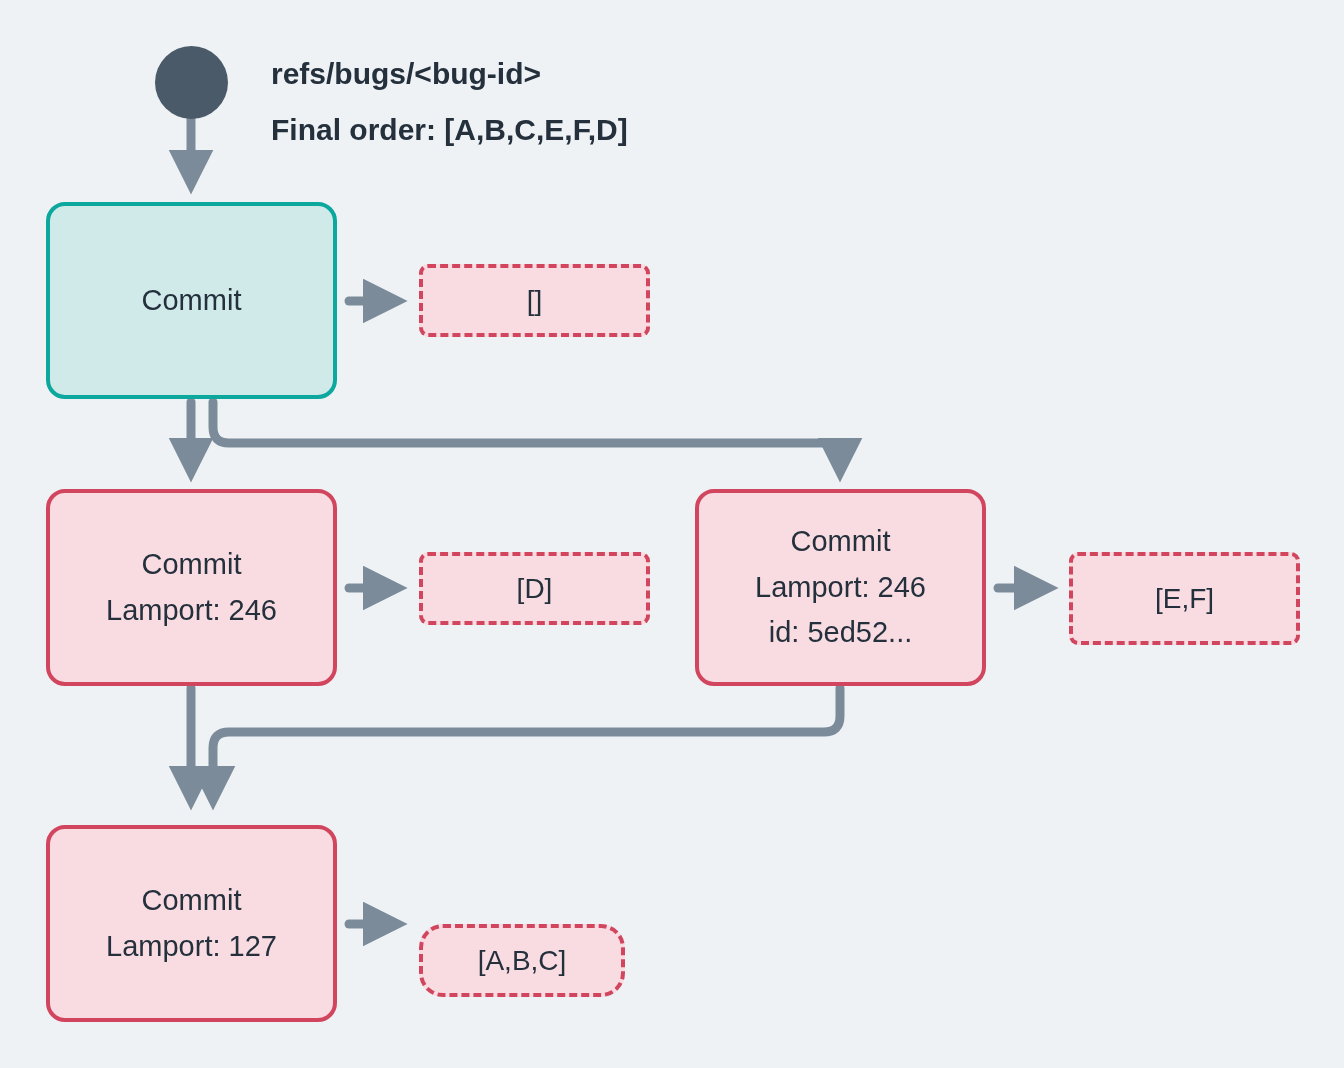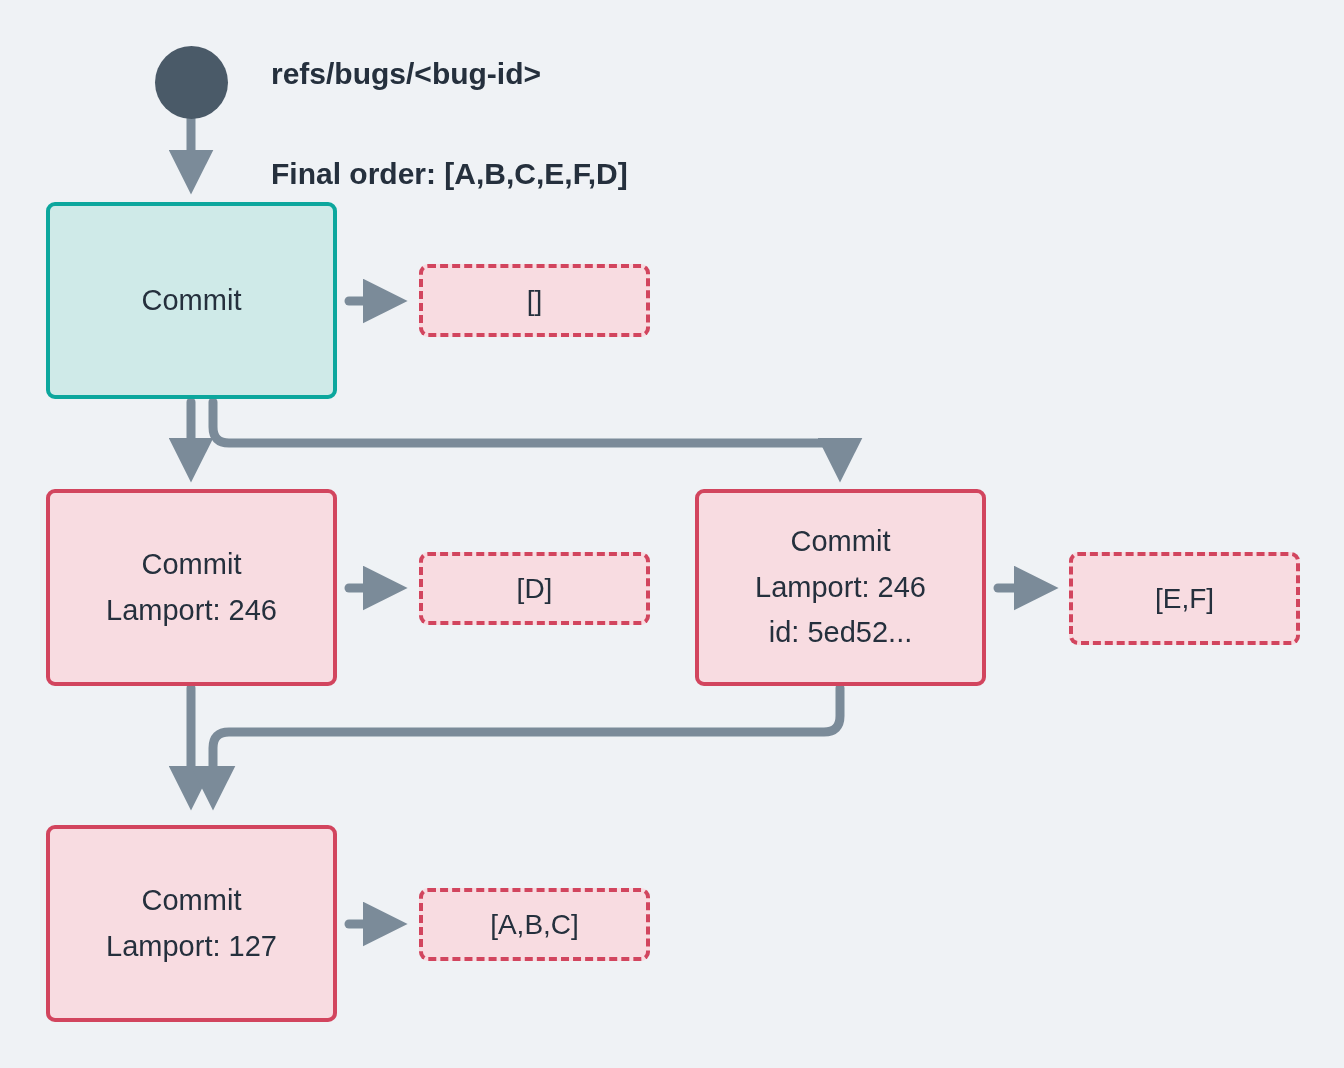--- a/index.html
+++ b/index.html
@@ -26,21 +26,21 @@
     height: 1068px;
     pointer-events: none;
   }
   .node {
     position: absolute;
     box-sizing: border-box;
     display: flex;
     flex-direction: column;
     align-items: center;
     justify-content: center;
-    border-radius: 9px;
+    border-radius: 19px;
     border-width: 4px;
     border-style: solid;
     color: #25303d;
     font-size: 29px;
     line-height: 1.58;
     text-align: center;
     z-index: 2;
   }
   .node .line {
     display: block;
@@ -115,21 +115,21 @@
     <path d="M349,588 L395,588" stroke="#7b8b99" stroke-width="9" fill="none" stroke-linecap="round" marker-end="url(#arrowhead)"></path>
 
     <path d="M998,588 L1046,588" stroke="#7b8b99" stroke-width="9" fill="none" stroke-linecap="round" marker-end="url(#arrowhead)"></path>
 
     <path d="M349,924 L395,924" stroke="#7b8b99" stroke-width="9" fill="none" stroke-linecap="round" marker-end="url(#arrowhead)"></path>
   </svg>
 
   <div class="root-dot" style="left:155px; top:46px; width:73px; height:73px;"></div>
 
   <div class="hdr hdr-ref" style="left:271px; top:57px;">refs/bugs/&lt;bug-id&gt;</div>
-  <div class="hdr hdr-order" style="left:271px; top:113px;margin-top:44px;">Final order: [A,B,C,E,F,D]</div>
+  <div class="hdr hdr-order" style="left:271px; top:113px;">Final order: [A,B,C,E,F,D]</div>
 
   <div class="node node-start" style="left:46px; top:202px; width:291px; height:197px;">
     <span class="line">Commit</span>
   </div>
 
   <div class="note" style="left:419px; top:264px; width:231px; height:73px;">
     <span>[]</span>
   </div>
 
   <div class="node node-commit" style="left:46px; top:489px; width:291px; height:197px;">
@@ -149,17 +149,17 @@
 
   <div class="note" style="left:1069px; top:552px; width:231px; height:93px;">
     <span>[E,F]</span>
   </div>
 
   <div class="node node-commit" style="left:46px; top:825px; width:291px; height:197px;">
     <span class="line">Commit</span>
     <span class="line">Lamport: 127</span>
   </div>
 
-  <div class="note" style="left:419px; top:888px; width:231px; height:73px;">
+  <div class="note" style="left:419px; top:924px; width:206px; height:73px;border-radius:24px;">
     <span>[A,B,C]</span>
   </div>
 
 </div>
 
 </body></html>

